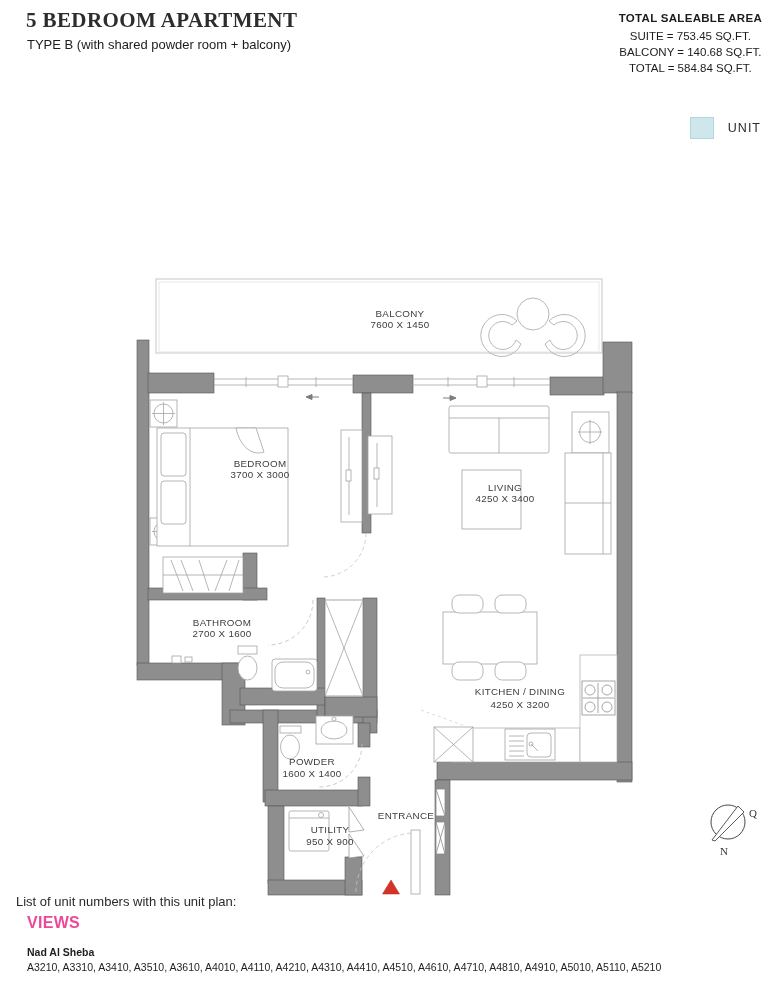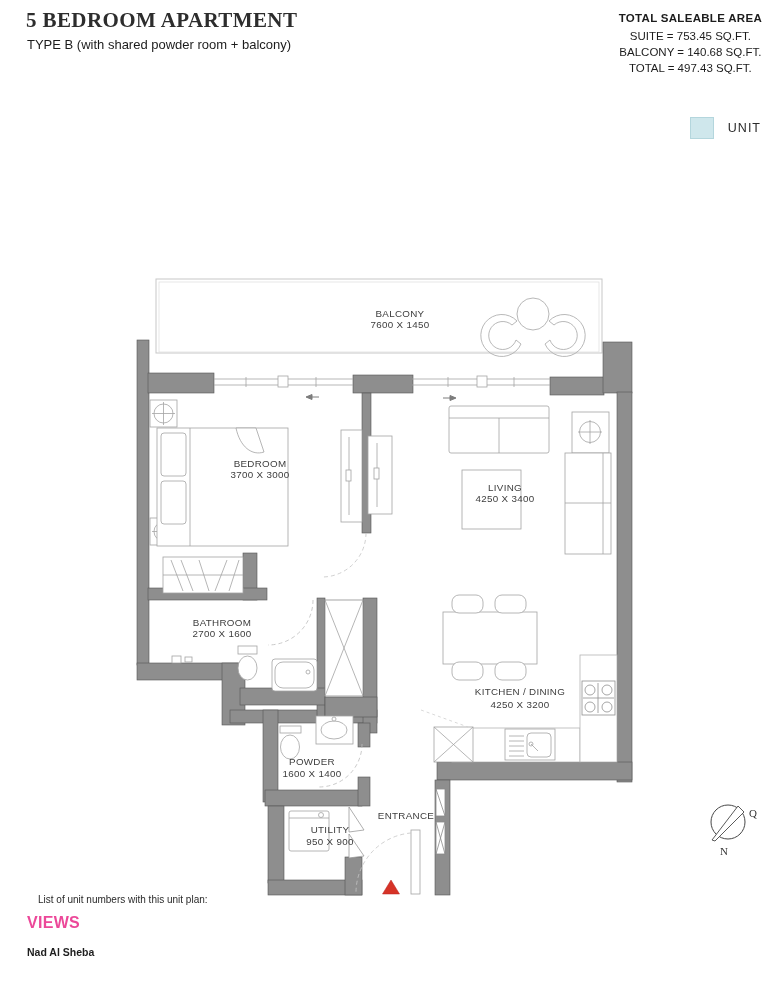--- a/index.html
+++ b/index.html
@@ -8,41 +8,41 @@
   .hdr-title{position:absolute;left:26px;top:8px;font-family:"Liberation Serif",serif;
        font-size:21px;font-weight:600;color:#2d2d2d;letter-spacing:.4px;}
   .hdr-sub{position:absolute;left:27px;top:37px;font-size:13px;color:#1c1c1c;}
   .area{position:absolute;right:20px;top:12px;text-align:center;color:#1c1c1c;}
   .area-h{font-size:11.5px;font-weight:bold;letter-spacing:.3px;margin-bottom:4px;}
   .area-l{font-size:11.5px;line-height:16px;}
   .legend{position:absolute;right:21px;top:117px;display:flex;align-items:center;gap:14px;margin-left:12px;}
   .legend-sw{width:22px;height:20px;background:#cfe7ec;border:1px solid #b4d6dd;}
   .legend-t{font-size:12.5px;letter-spacing:1px;color:#2a2a2a;}
   .plan-svg{position:absolute;left:0;top:0;}
-  .foot-caption{position:absolute;left:38px;top:894px;font-size:10px;color:#2a2a2a;}
+  .foot-caption{position:absolute;left:16px;top:894px;font-size:13px;color:#2a2a2a;}
   .views{position:absolute;left:27px;top:914px;font-size:16px;font-weight:600;
        color:#ec4899;letter-spacing:.3px;}
   .views-area{position:absolute;left:27px;top:946px;font-size:10.5px;font-weight:bold;color:#1e1e1e;}
   .units{position:absolute;left:27px;top:960px;font-size:10.5px;color:#1e1e1e;
        line-height:14.5px;width:742px;}
   .room-label{font-family:"Liberation Sans",sans-serif;font-size:9.8px;fill:#3d3d3d;
        letter-spacing:.3px;text-anchor:middle;}
   .compass-label{font-family:"Liberation Serif",serif;font-size:11px;fill:#333;text-anchor:middle;}
 </style>
 </head>
 <body>
 
 <div class="hdr-title">5 BEDROOM APARTMENT</div>
 <div class="hdr-sub">TYPE B (with shared powder room + balcony)</div>
 
 <div class="area">
   <div class="area-h">TOTAL SALEABLE AREA</div>
   <div class="area-l">SUITE = 753.45 SQ.FT.</div>
   <div class="area-l">BALCONY = 140.68 SQ.FT.</div>
-  <div class="area-l">TOTAL = 497.43 SQ.FT.</div>
+  <div class="area-l">TOTAL = 584.84 SQ.FT.</div>
 </div>
 
 <div class="legend">
   <span class="legend-sw"></span>
   <span class="legend-t">UNIT</span>
 </div>
 
 <svg class="plan-svg" width="782" height="1000" viewBox="0 0 782 1000">
 
   <g fill="none" stroke="#c7c7c7" stroke-width="1">
@@ -292,13 +292,14 @@
     <polygon points="712,840 738,806 744,812 715,841" fill="#fff" stroke="#474747" stroke-width="0.9"></polygon>
     <text class="compass-label" x="753" y="817">Q</text>
     <text class="compass-label" x="724" y="855">N</text>
   </g>
 </svg>
 
 <div class="foot-caption">List of unit numbers with this unit plan:</div>
 <div class="views">VIEWS</div>
 <div class="views-area">Nad Al Sheba</div>
 <div class="units">
+  <div>A3210, A3310, A3410, A3510, A3610, A4010, A4110, A4210, A4310, A4410, A4510, A4610, A4710, A4810, A4910, A5010, A5110, A5210</div>
 </div>
 
 </body></html>

